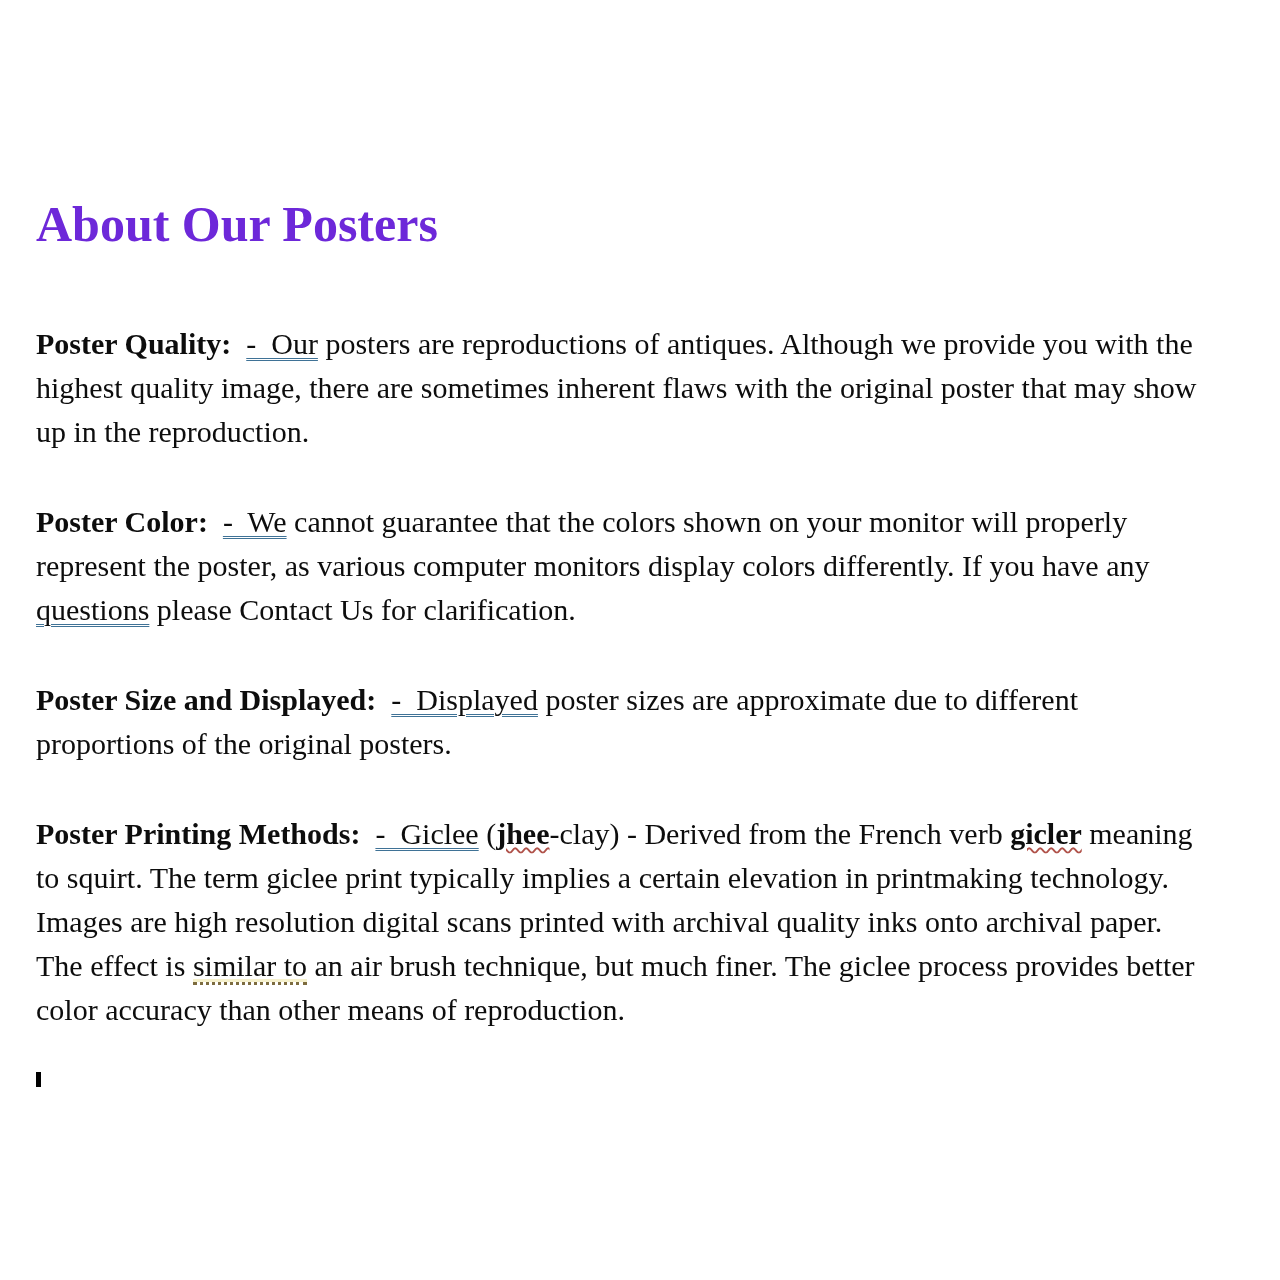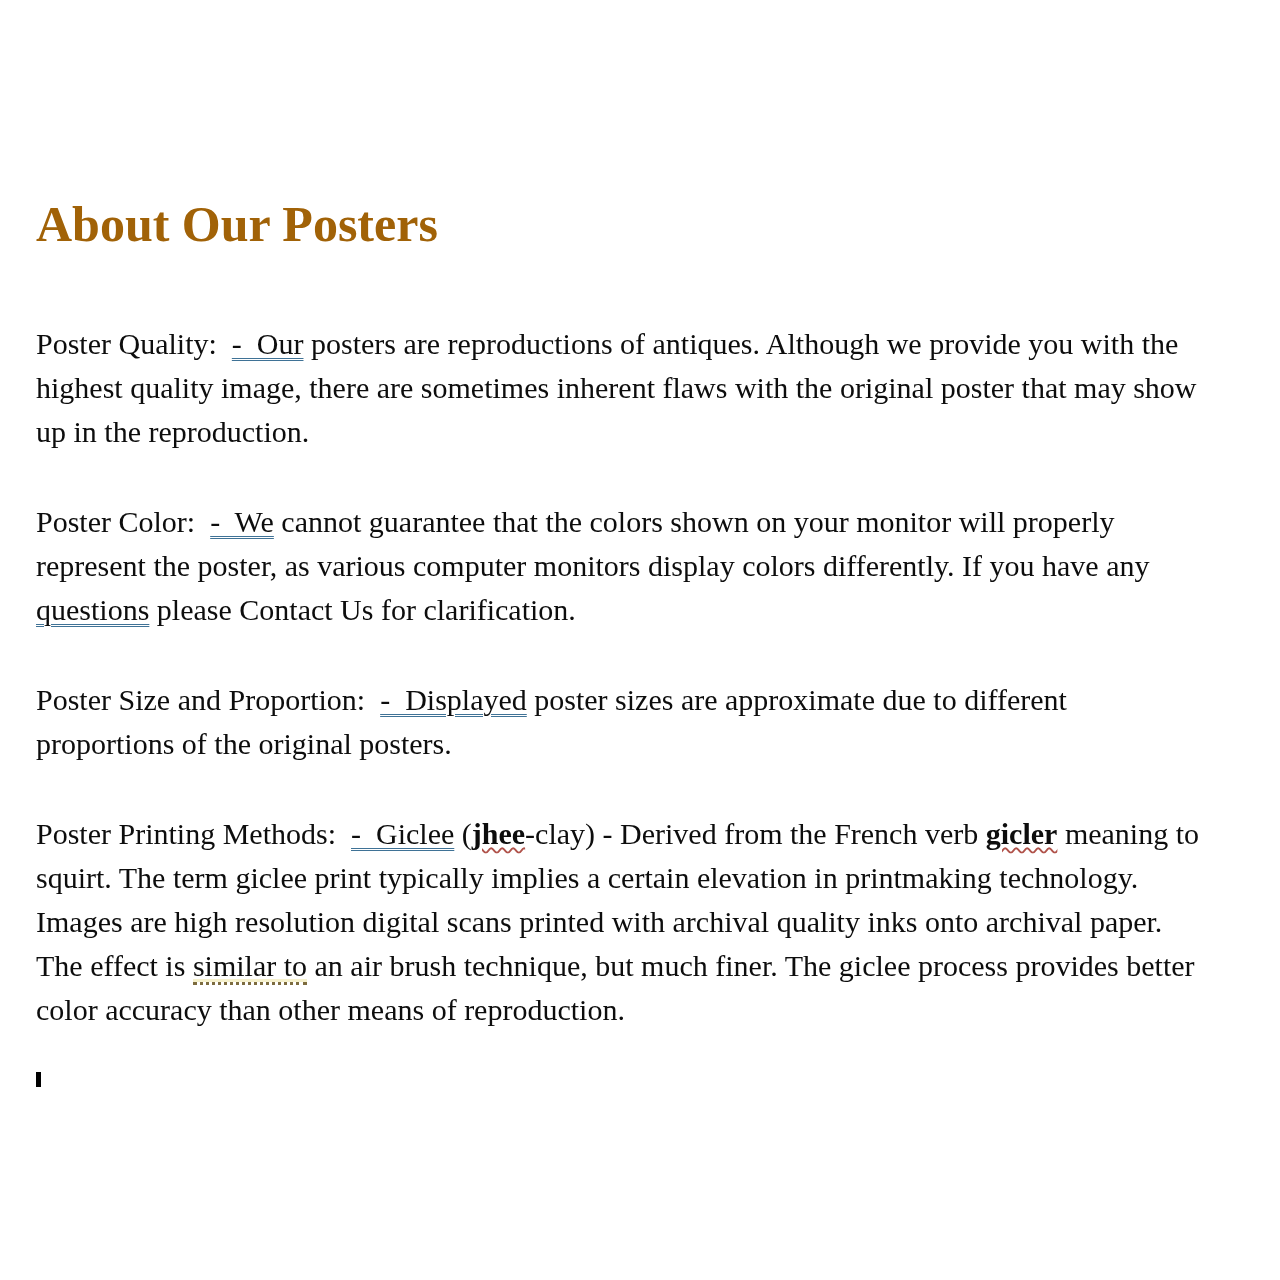--- a/index.html
+++ b/index.html
@@ -18,30 +18,30 @@
     box-sizing: border-box;
     width: 1280px;
     height: 1280px;
     padding: 196px 70px 0 36px;
   }
   h1.doc-title {
     margin: 0 0 68px 0;
     font-size: 50px;
     line-height: 1.15;
     font-weight: bold;
-    color: #a16207;
+    color: #6d28d9;
   }
   .para {
     margin: 0 0 46px 0;
     max-width: 1175px;
     font-size: 30px;
     line-height: 44px;
   }
   .seg-plain { }
-  .seg-bold { font-weight: normal; }
+  .seg-bold { font-weight: bold; }
   .seg-dbl {
     text-decoration-line: underline;
     text-decoration-style: double;
     text-decoration-color: var(--double-underline, #3f7296);
     text-decoration-thickness: 1px;
     text-underline-offset: 4px;
   }
   .seg-sq {
     text-decoration-line: underline;
     text-decoration-style: wavy;
@@ -63,18 +63,18 @@
 </style>
 </head>
 <body>
 
 <div class="page">
   <h1 class="doc-title">About Our Posters</h1>
 
   <div>
       <p class="para"><span class="seg-bold">Poster Quality:</span><span class="seg-plain"> &nbsp;</span><span class="seg-dbl">-&nbsp; Our</span><span class="seg-plain"> posters are reproductions of antiques. Although we provide you with the highest quality image, there are sometimes inherent flaws with the original poster that may show up in the reproduction.</span></p>
       <p class="para"><span class="seg-bold">Poster Color:</span><span class="seg-plain"> &nbsp;</span><span class="seg-dbl">-&nbsp; We</span><span class="seg-plain"> cannot guarantee that the colors shown on your monitor will properly represent the poster, as various computer monitors display colors differently. If you have any </span><span class="seg-dbl">questions</span><span class="seg-plain"> please Contact Us for clarification.</span></p>
-      <p class="para"><span class="seg-bold">Poster Size and Proportion:</span><span class="seg-plain"> &nbsp;</span><span class="seg-dbl">-&nbsp; Displayed</span><span class="seg-plain"> poster sizes are approximate due to different proportions of the original posters.</span></p>
+      <p class="para"><span class="seg-bold">Poster Size and Displayed:</span><span class="seg-plain"> &nbsp;</span><span class="seg-dbl">-&nbsp; Displayed</span><span class="seg-plain"> poster sizes are approximate due to different proportions of the original posters.</span></p>
       <p class="para"><span class="seg-bold">Poster Printing Methods:</span><span class="seg-plain"> &nbsp;</span><span class="seg-dbl">-&nbsp; Giclee</span><span class="seg-plain"> (</span><span class="seg-sq">jhee</span><span class="seg-plain">-clay) - Derived from the French verb </span><span class="seg-sq">gicler</span><span class="seg-plain"> meaning to squirt. The term giclee print typically implies a certain elevation in printmaking technology. Images are high resolution digital scans printed with archival quality inks onto archival paper. The effect is </span><span class="seg-dot">similar to</span><span class="seg-plain"> an air brush technique, but much finer. The giclee process provides better color accuracy than other means of reproduction.</span></p>
     </div>
 
   <div class="caret-mark"></div>
 </div>
 
 </body></html>

